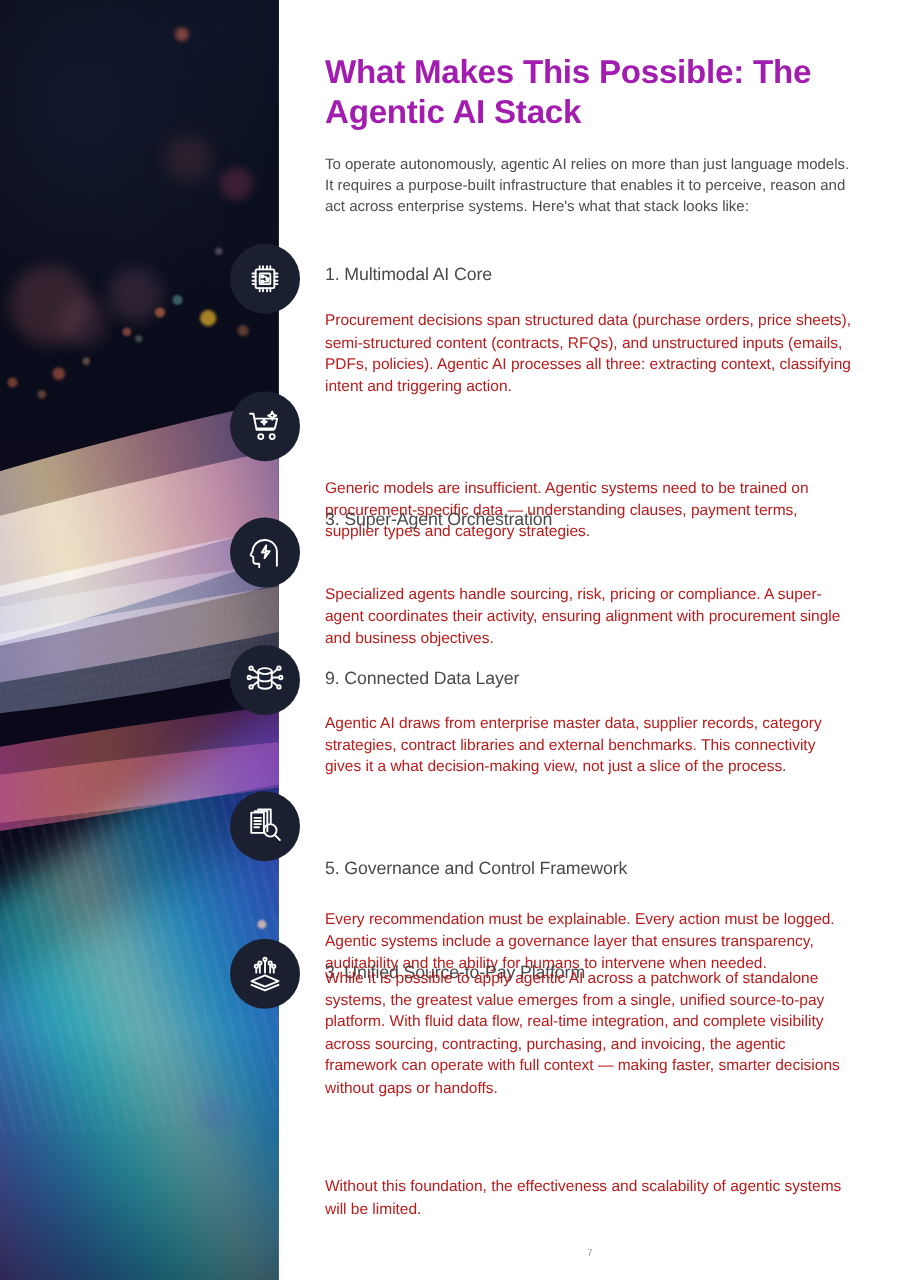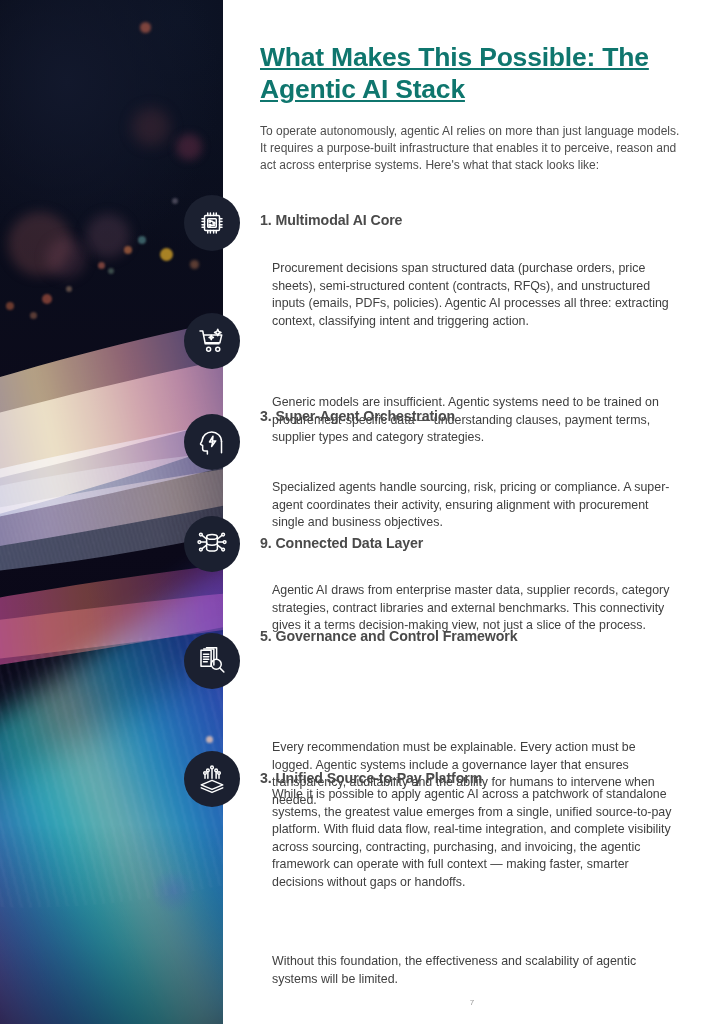--- a/index.html
+++ b/index.html
@@ -263,65 +263,64 @@
   
   .content {
     position: absolute;
     left: 260px;
     top: 0;
     width: 424px;
     height: 1024px;
   }
 
   .doc-title {
-    color: #0f766e;
+    color: #a21caf;
     font-size: 26.5px;
     line-height: 1.22;
     font-weight: 700;
     letter-spacing: -0.2px;
     margin: 0;
     padding-top: 41px;
     width: 410px;
-    text-decoration: underline;
   }
 
   .intro {
     margin: 0;
     padding-top: 17px;
     color: #4d4d4d;
     font-size: 12px;
     line-height: 1.42;
     width: 424px;
   }
   .section-heading {
     margin: 0;
     color: #4a4a4a;
     font-size: 14.2px;
-    font-weight: 700;
+    font-weight: 400;
     letter-spacing: -0.1px;
   }
   .section-body {
-    margin: 12px;
-    color: #404040;
+    margin: 0;
+    color: #b91c1c;
     font-size: 12.4px;
     line-height: 1.42;
   }
 
   
   .blk { position: absolute; left: 0; }
 
   .s1h { top: 212px; }
   .s1b { top: 248px; }
   .s2h { top: 330px; }
   .s2b { top: 382px; }
   .s3h { top: 408px; text-align: right; }
   .s3b { top: 467px; }
   .s4h { top: 535px; }
   .s4b { top: 570px; }
-  .s5h { top: 628px; }
+  .s5h { top: 687px; }
   .s5b { top: 727px; }
   .s6h { top: 770px; }
   .s6b { top: 774px; }
   .s6b2 { top: 941px; }
 
   .page-number {
     position: absolute;
     left: 0;
     top: 998px;
     width: 424px;
@@ -457,21 +456,21 @@
 
     <h2 class="section-heading blk s1h">1. Multimodal AI Core</h2>
     <p class="section-body blk s1b">Procurement decisions span structured data (purchase orders, price sheets), semi-structured content (contracts, RFQs), and unstructured inputs (emails, PDFs, policies). Agentic AI processes all three: extracting context, classifying intent and triggering action.</p>
 
     <p class="section-body blk s2b">Generic models are insufficient. Agentic systems need to be trained on procurement-specific data — understanding clauses, payment terms, supplier types and category strategies.</p>
 
     <h2 class="section-heading blk s3h">3. Super-Agent Orchestration</h2>
     <p class="section-body blk s3b">Specialized agents handle sourcing, risk, pricing or compliance. A super-agent coordinates their activity, ensuring alignment with procurement single and business objectives.</p>
 
     <h2 class="section-heading blk s4h">9. Connected Data Layer</h2>
-    <p class="section-body blk s4b">Agentic AI draws from enterprise master data, supplier records, category strategies, contract libraries and external benchmarks. This connectivity gives it a terms decision-making view, not just a slice of the process.</p>
+    <p class="section-body blk s4b">Agentic AI draws from enterprise master data, supplier records, category strategies, contract libraries and external benchmarks. This connectivity gives it a what decision-making view, not just a slice of the process.</p>
 
     <h2 class="section-heading blk s5h">5. Governance and Control Framework</h2>
     <p class="section-body blk s5b">Every recommendation must be explainable. Every action must be logged. Agentic systems include a governance layer that ensures transparency, auditability and the ability for humans to intervene when needed.</p>
 
     <h2 class="section-heading blk s6h">3. Unified Source-to-Pay Platform</h2>
     <p class="section-body blk s6b">While it is possible to apply agentic AI across a patchwork of standalone systems, the greatest value emerges from a single, unified source-to-pay platform. With fluid data flow, real-time integration, and complete visibility across sourcing, contracting, purchasing, and invoicing, the agentic framework can operate with full context — making faster, smarter decisions without gaps or handoffs.</p>
     <p class="section-body blk s6b2">Without this foundation, the effectiveness and scalability of agentic systems will be limited.</p>
 
     <div class="page-number">7</div>
   </div>

